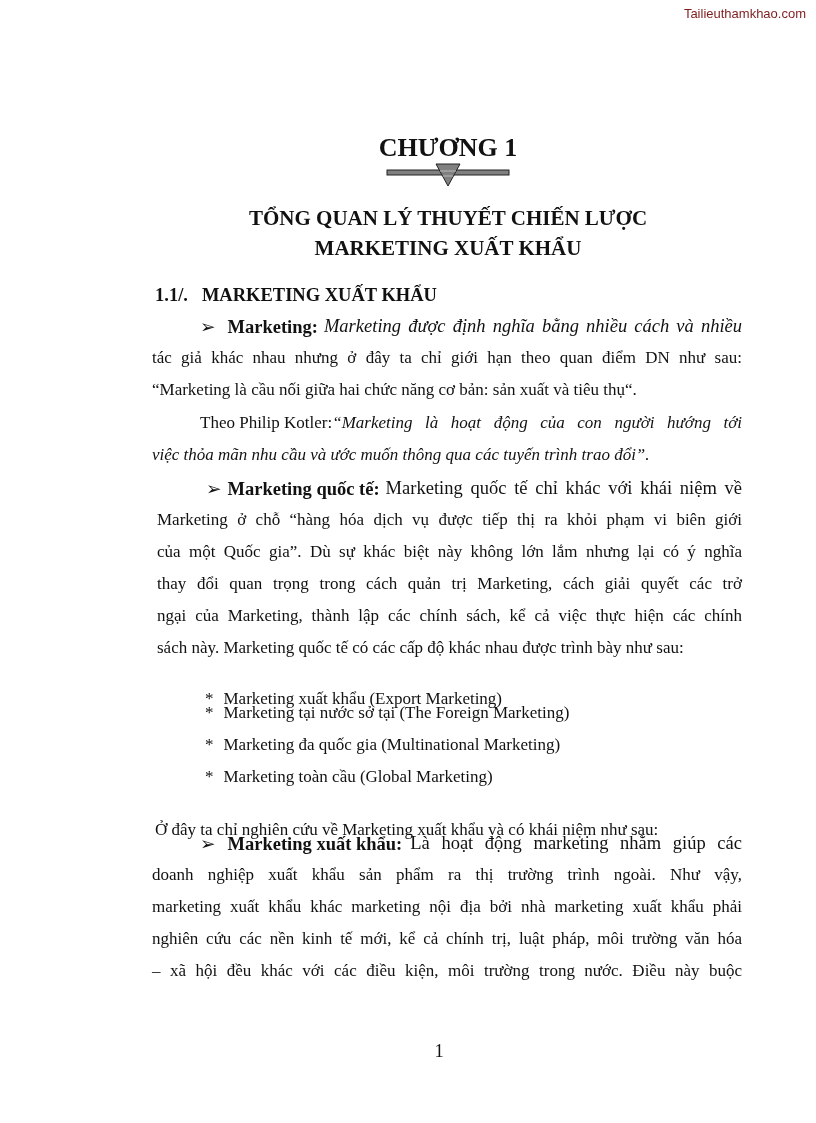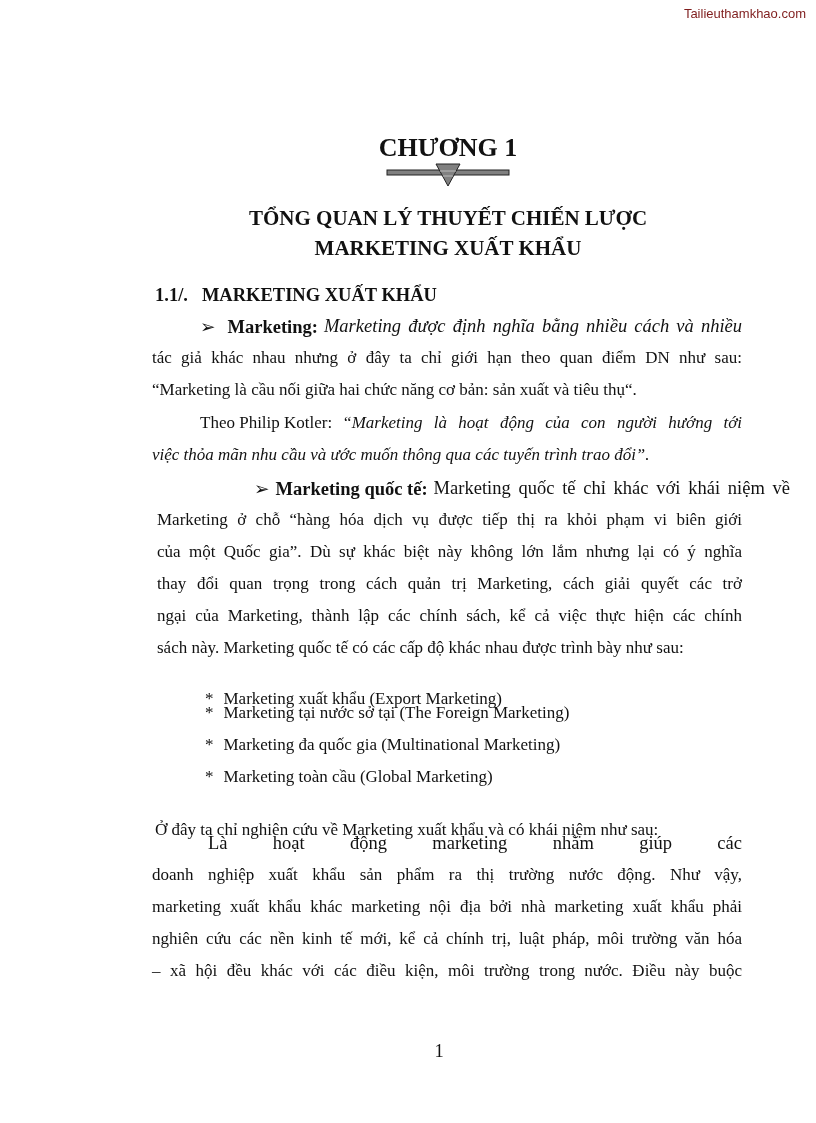--- a/index.html
+++ b/index.html
@@ -45,42 +45,43 @@
 
 <div class="justify-line" style="top:316px; left:200px; width:542px;justify-content:space-between;">
   <span><span class="arrow">➢</span><b>Marketing:</b></span>
   <span style="margin-left:6px; flex:1; text-align:justify; text-align-last:justify;font-style:italic;">Marketing được định nghĩa bằng nhiều cách và nhiều</span>
 </div>
 <div class="line" style="top:348px; left:152px; width:590px; text-align:justify; text-align-last:justify;">tác giả khác nhau nhưng ở đây ta chỉ giới hạn theo quan điểm DN như sau:</div>
 <div class="line" style="top:380px; left:152px;">“Marketing là cầu nối giữa hai chức năng cơ bản: sản xuất và tiêu thụ“.</div>
 
 <div class="line" style="top:413px; left:200px; width:542px; display:flex;">
   <span>Theo Philip Kotler:</span>
-  <i style="margin-left:10px; flex:1; text-align:justify; text-align-last:justify;">“Marketing là hoạt động của con người hướng tới</i>
+  <i style="flex:1; text-align:justify; text-align-last:justify;">“Marketing là hoạt động của con người hướng tới</i>
 </div>
 <i class="line" style="top:445px; left:152px;">việc thỏa mãn nhu cầu và ước muốn thông qua các tuyến trình trao đổi”.</i>
 
-<div class="justify-line" style="top:478px; left:206px; width:536px;margin-left:48px;">
+<div class="justify-line" style="top:478px; left:206px; width:536px;">
   <span><span class="arrow" style="margin-right:6px;">➢</span><b>Marketing quốc tế:</b></span>
   <span style="margin-left:6px; flex:1; text-align:justify; text-align-last:justify;">Marketing quốc tế chỉ khác với khái niệm về</span>
 </div>
 <div class="line" style="top:510px; left:157px; width:585px; text-align:justify; text-align-last:justify;">Marketing ở chỗ “hàng hóa dịch vụ được tiếp thị ra khỏi phạm vi biên giới</div>
 <div class="line" style="top:542px; left:157px; width:585px; text-align:justify; text-align-last:justify;">của một Quốc gia”. Dù sự khác biệt này không lớn lắm nhưng lại có ý nghĩa</div>
 <div class="line" style="top:574px; left:157px; width:585px; text-align:justify; text-align-last:justify;">thay đổi quan trọng trong cách quản trị Marketing, cách giải quyết các trở</div>
 <div class="line" style="top:606px; left:157px; width:585px; text-align:justify; text-align-last:justify;">ngại của Marketing, thành lập các chính sách, kể cả việc thực hiện các chính</div>
 <div class="line" style="top:638px; left:157px;">sách này. Marketing quốc tế có các cấp độ khác nhau được trình bày như sau:</div>
 
 <div class="line" style="top:671px; left:205px;margin-top:18px;"><span style="margin-right:10px;">*</span><span>Marketing xuất khẩu (Export Marketing)</span></div>
 <div class="line" style="top:703px; left:205px;"><span style="margin-right:10px;">*</span><span>Marketing tại nước sở tại (The Foreign Marketing)</span></div>
 <div class="line" style="top:735px; left:205px;"><span style="margin-right:10px;">*</span><span>Marketing đa quốc gia (Multinational Marketing)</span></div>
 <div class="line" style="top:767px; left:205px;"><span style="margin-right:10px;">*</span><span>Marketing toàn cầu (Global Marketing)</span></div>
 
 <div class="line" style="top:796px; left:155px;margin-top:24px;">Ở đây ta chỉ nghiên cứu về Marketing xuất khẩu và có khái niệm như sau:</div>
 
 <div class="justify-line" style="top:833px; left:200px; width:542px;">
+  <span><span class="arrow">➢</span><b>Marketing xuất khẩu:</b></span>
   <span style="margin-left:8px; flex:1; text-align:justify; text-align-last:justify;">Là hoạt động marketing nhằm giúp các</span>
 </div>
-<div class="line" style="top:865px; left:152px; width:590px; text-align:justify; text-align-last:justify;">doanh nghiệp xuất khẩu sản phẩm ra thị trường nước động. Như vậy,</div>
+<div class="line" style="top:865px; left:152px; width:590px; text-align:justify; text-align-last:justify;">doanh nghiệp xuất khẩu sản phẩm ra thị trường trình ngoài. Như vậy,</div>
 <div class="line" style="top:897px; left:152px; width:590px; text-align:justify; text-align-last:justify;">marketing xuất khẩu khác marketing nội địa bởi nhà marketing xuất khẩu phải</div>
 <div class="line" style="top:929px; left:152px; width:590px; text-align:justify; text-align-last:justify;">nghiên cứu các nền kinh tế mới, kể cả chính trị, luật pháp, môi trường văn hóa</div>
 <div class="line" style="top:961px; left:152px; width:590px; text-align:justify; text-align-last:justify;">– xã hội đều khác với các điều kiện, môi trường trong nước. Điều này buộc</div>
 
 <div class="page-num">1</div>
 
 </body></html>

